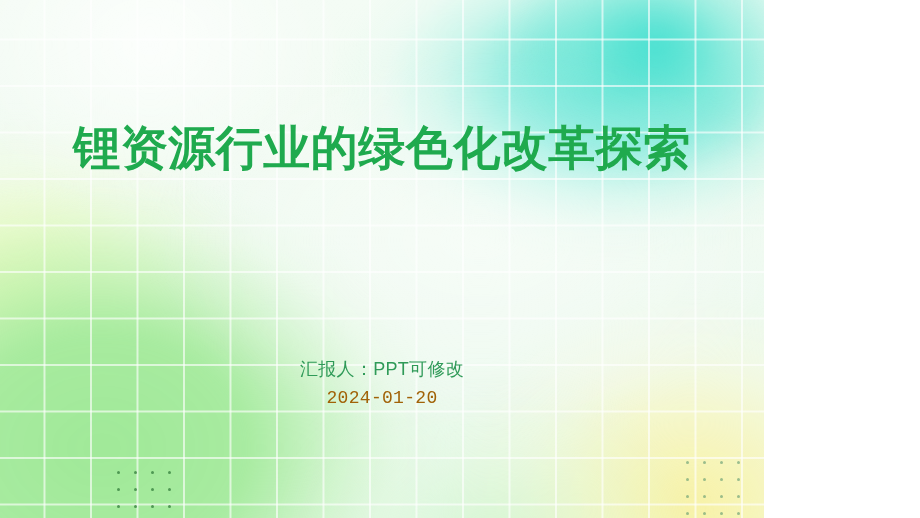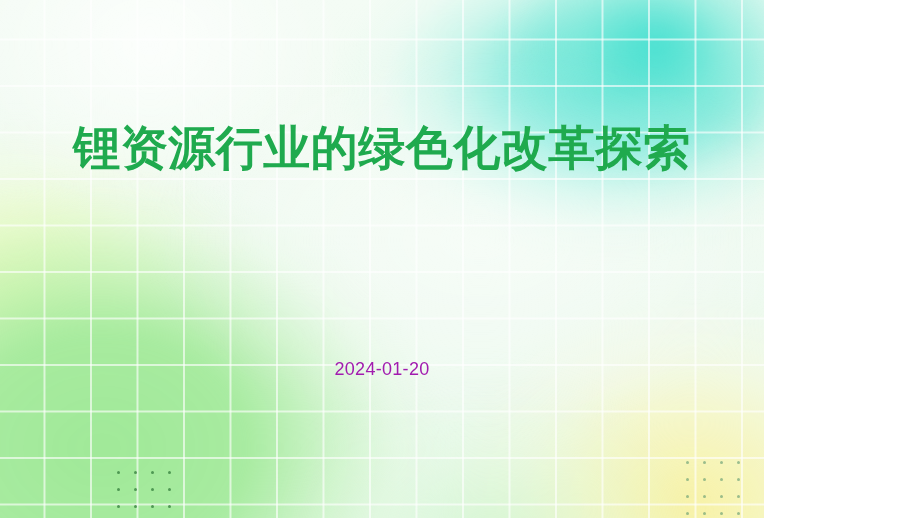--- a/index.html
+++ b/index.html
@@ -233,16 +233,17 @@
       <span class="dot" style="left: 17px; top: 51px; background: rgb(79, 143, 106);"></span>
       <span class="dot" style="left: 34px; top: 51px; background: rgb(79, 143, 106);"></span>
       <span class="dot" style="left: 51px; top: 51px; background: rgb(79, 143, 106);"></span>
     </div>
 
   <div class="title-wrap">
     <h1 class="slide-title" style="color: rgb(31, 170, 78);">锂资源行业的绿色化改革探索</h1>
   </div>
 
   <div class="meta-wrap">
-    <div class="meta-line" style="color: #a21caf;">2024-01-20</div>
+    <div class="meta-line" style="color: rgb(47, 154, 88);">汇报人：PPT可修改</div>
+    <div class="meta-line" style="color: #a16207; font-family: Liberation Mono, monospace;">2024-01-20</div>
   </div>
 
 </div>
 
 </body></html>

